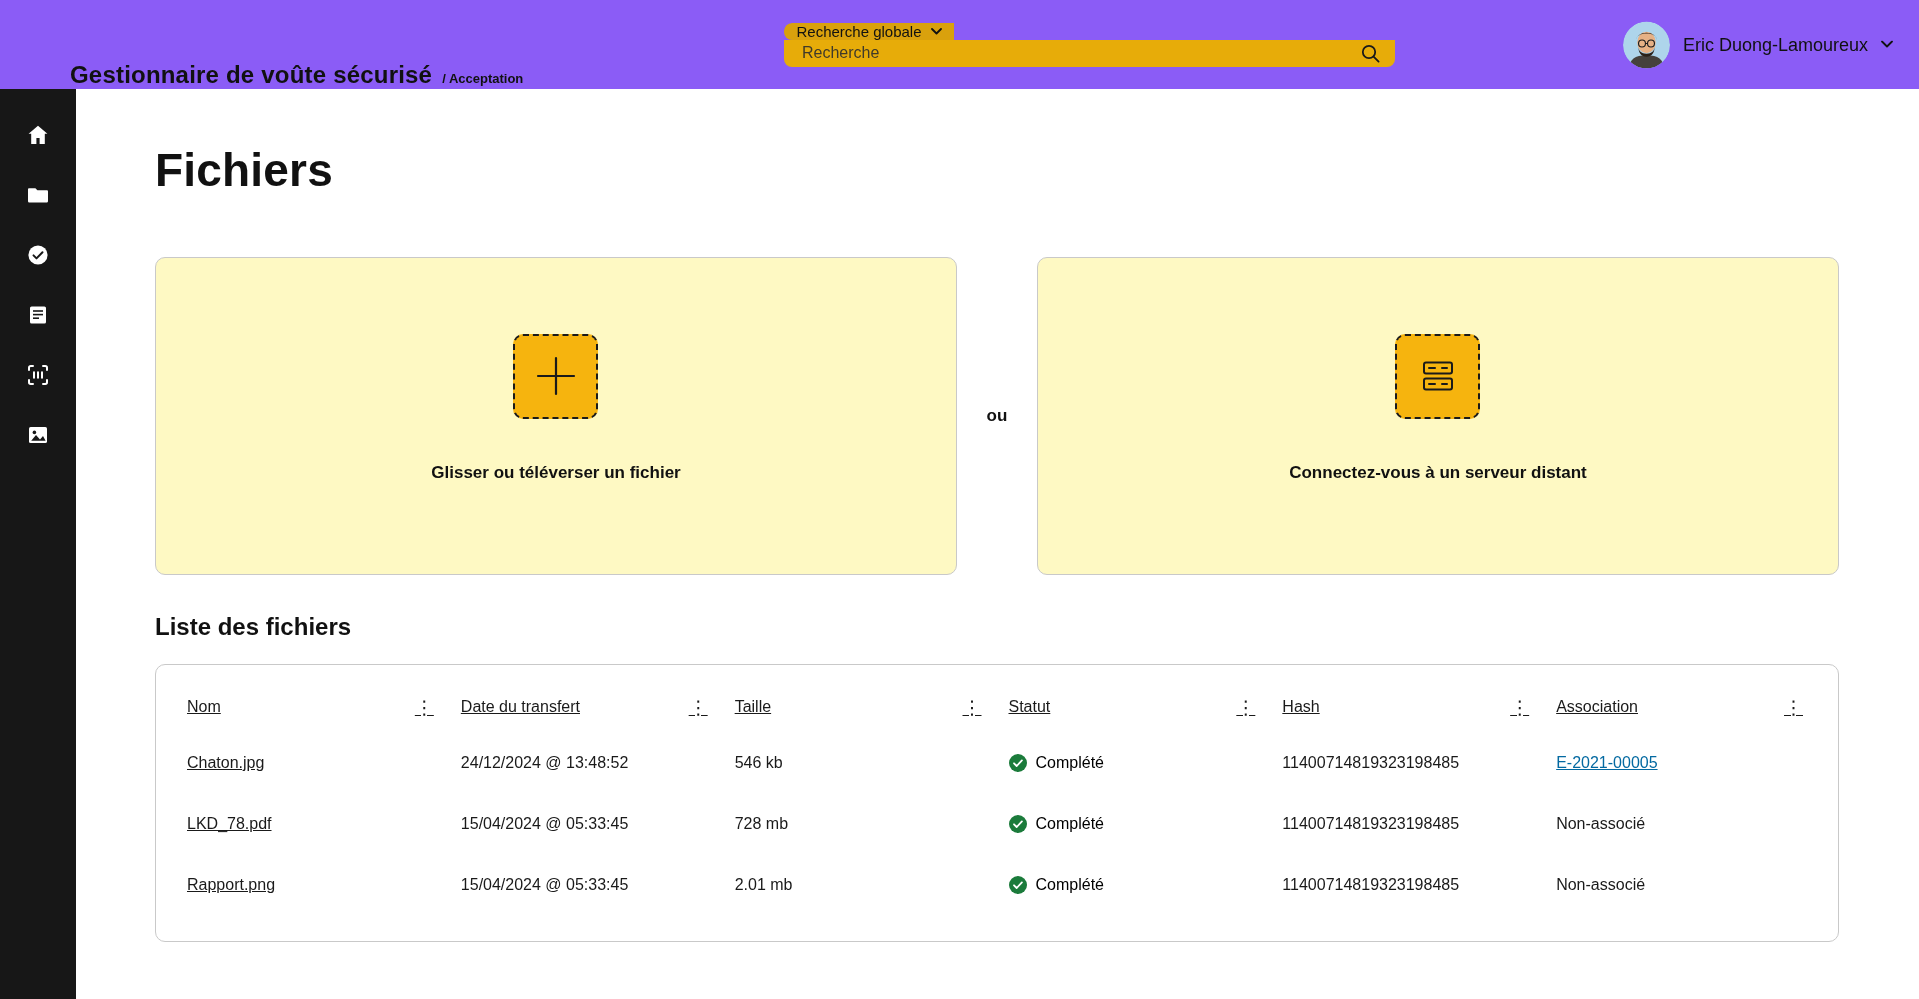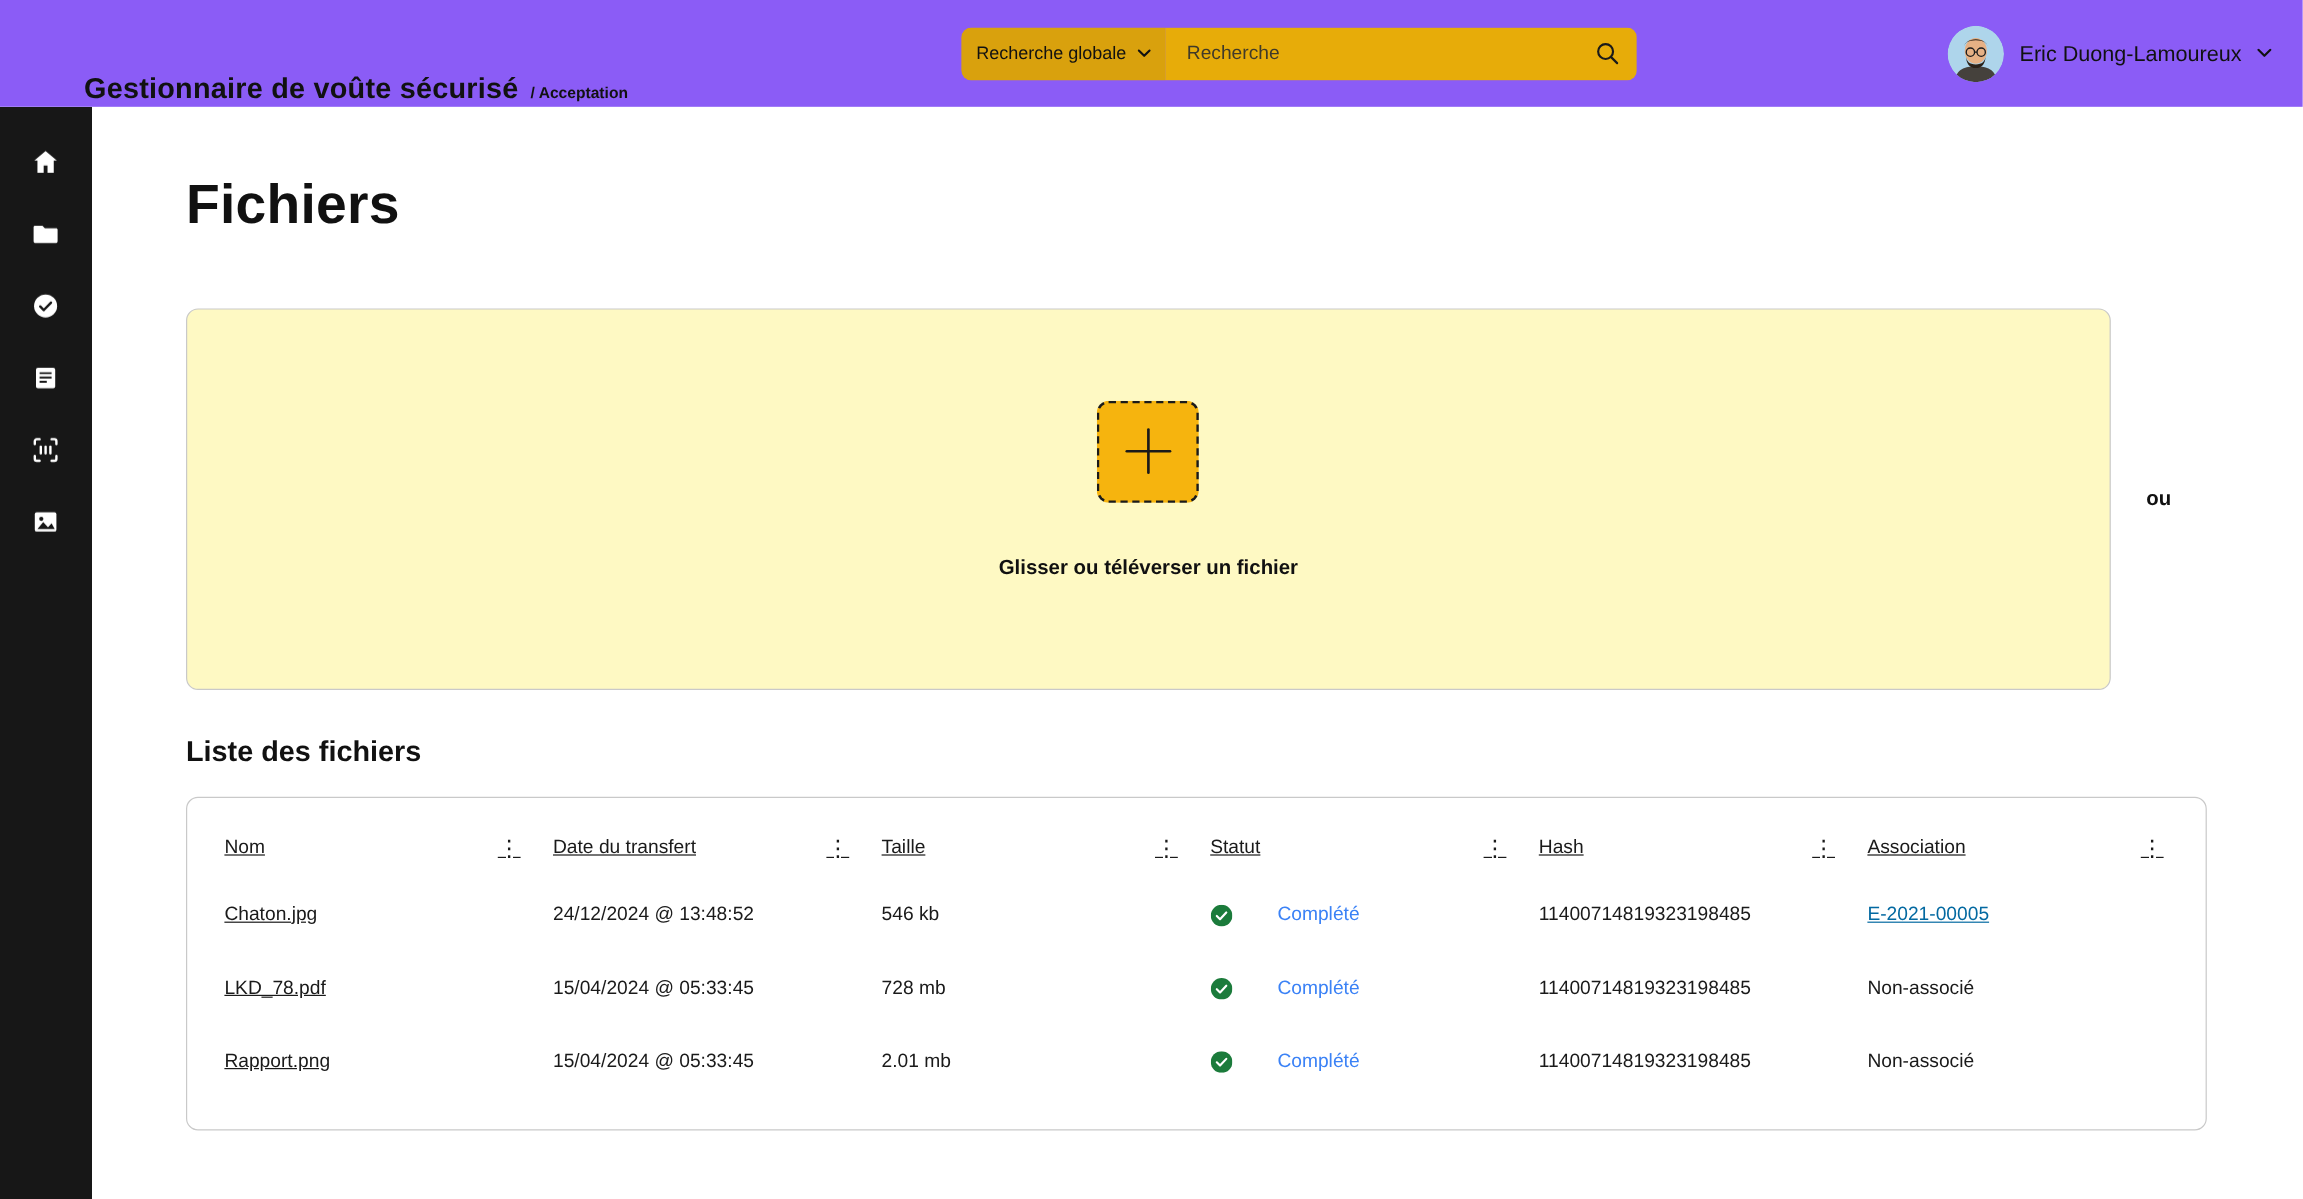--- a/index.html
+++ b/index.html
@@ -5,22 +5,22 @@
   * { margin:0; padding:0; box-sizing:border-box; }
   html,body { width:1919px; height:999px; background:#fff; overflow:hidden;
               font-family:"Liberation Sans", sans-serif; color:#111; }
 
   
   .topbar { position:relative; height:89px; background:#8b5cf6; display:flex; align-items:flex-end; }
   .brand { display:flex; align-items:baseline; gap:10px; padding-left:70px; }
   .brand-title { font-size:24px; font-weight:700; letter-spacing:.2px; }
   .brand-env { font-size:13px; font-weight:600; }
 
-  .searchbar { position:absolute; left:801px; top:50%; transform:translateY(-50%);
-               width:563px; height:44px; display:flex; border-radius:8px; overflow:hidden; }
+  .searchbar { position:absolute; left:784px; top:50%; transform:translateY(-50%);
+               width:611px; height:44px; display:flex; border-radius:8px; overflow:hidden;flex-direction:column; }
   .search-scope { width:170px; background:#D9A10D; display:flex; align-items:center; justify-content:center;
                   gap:9px; font-size:15px; font-weight:500; cursor:pointer; border-radius:8px 0 0 8px; }
   .search-field { flex:1; background:#E7AC09; display:flex; align-items:center; padding:0 14px 0 18px; }
   .search-input { flex:1; background:transparent; border:none; outline:none; font-size:16px;
                   color:#1a1a1a; font-family:inherit; }
   .search-input::placeholder { color:#2e2e2e; opacity:.9; }
   .search-icon { margin-left:10px; display:flex; cursor:pointer; }
 
   .userbox { position:absolute; right:26px; top:50%; transform:translateY(-50%);
              display:flex; align-items:center; gap:13px; cursor:pointer; }
@@ -52,21 +52,21 @@
   .t-head, .t-row { display:grid; grid-template-columns:repeat(6, 1fr); align-items:center; }
   .t-head { height:40px; margin-bottom:5px; }
   .t-hcell { display:flex; align-items:center; justify-content:space-between; padding-right:22px;
              font-size:16px; color:#1a1a1a;text-decoration:underline; }
   .kebab { font-size:19px; color:#1a1a1a; cursor:pointer; padding:0 5px; line-height:1; }
   .t-row { height:61px; }
   .t-cell { font-size:16px; color:#1a1a1a; padding-right:22px; }
   .file-link, .assoc-link { color:#1a1a1a; text-decoration:underline; cursor:pointer; }
   .assoc-link { color:#0369a1; }
   .status-cell { display:flex; align-items:center; gap:9px; }
-  .status-text { color:#3b82f6; font-weight:500; font-size:16px;margin-left:29px; }
+  .status-text { color:#000000; font-weight:500; font-size:16px; }
 </style>
 </head>
 <body>
 
 <header class="topbar">
   <div class="brand">
     <span class="brand-title">Gestionnaire de voûte sécurisé</span>
     <span class="brand-env">/ Acceptation</span>
   </div>
 
@@ -191,20 +191,37 @@
                 <line x1="5" y1="23" x2="41" y2="23"></line>
               </svg>
           </span>
         </div>
         <div class="card-label">Glisser ou téléverser un fichier</div>
       </div>
     </div>
 
     <div class="or-sep">ou</div>
 
+    <div class="card">
+      <div class="card-inner">
+        <div class="dashed-box">
+          <span style="display:flex">
+            <svg width="42" height="42" viewBox="0 0 42 42" fill="none" stroke="#1a1a1a" stroke-width="2" stroke-linecap="round">
+                <rect x="7" y="7.5" width="28" height="11" rx="2"></rect>
+                <rect x="7" y="23.5" width="28" height="11" rx="2"></rect>
+                <line x1="12" y1="13" x2="18" y2="13"></line>
+                <line x1="25" y1="13" x2="30" y2="13"></line>
+                <line x1="12" y1="29" x2="18" y2="29"></line>
+                <line x1="25" y1="29" x2="30" y2="29"></line>
+              </svg>
+          </span>
+        </div>
+        <div class="card-label">Connectez-vous à un serveur distant</div>
+      </div>
+    </div>
   </div>
 
   <h2 class="list-title">Liste des fichiers</h2>
 
   <section class="table">
     <div class="t-head">
       <div class="t-hcell">
           <span>Nom</span>
           <span class="kebab">⋮</span>
         </div>

